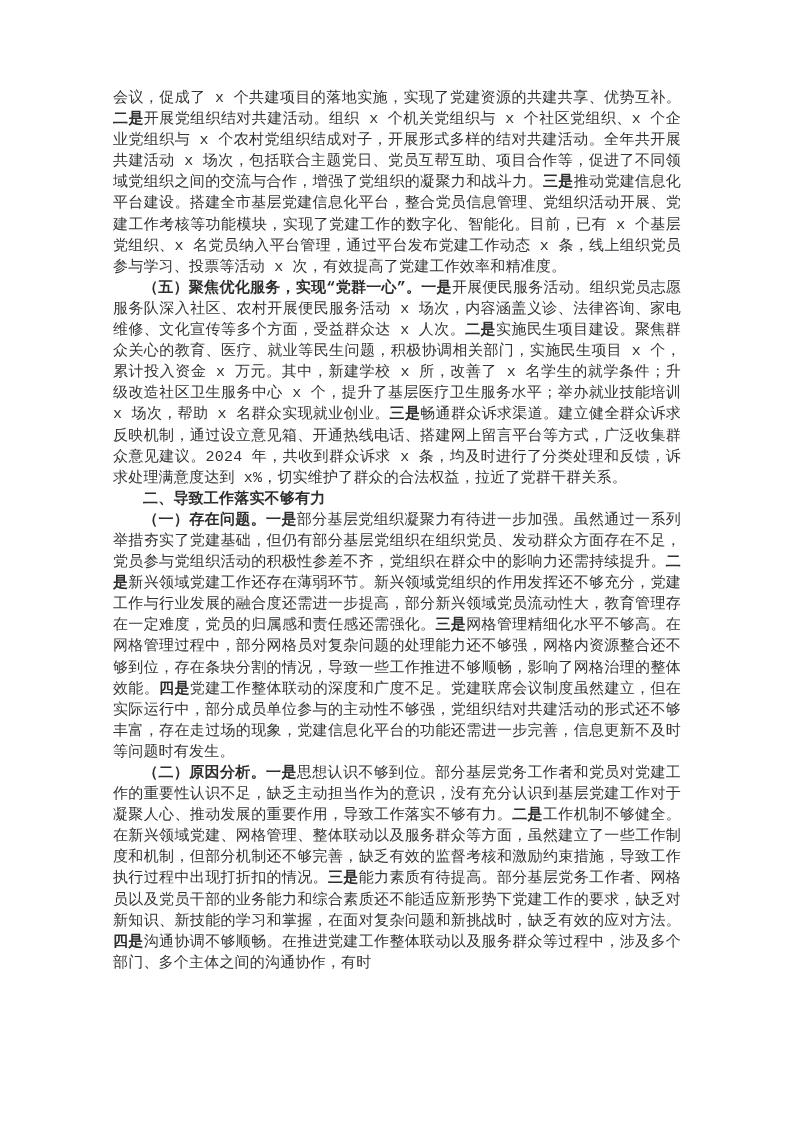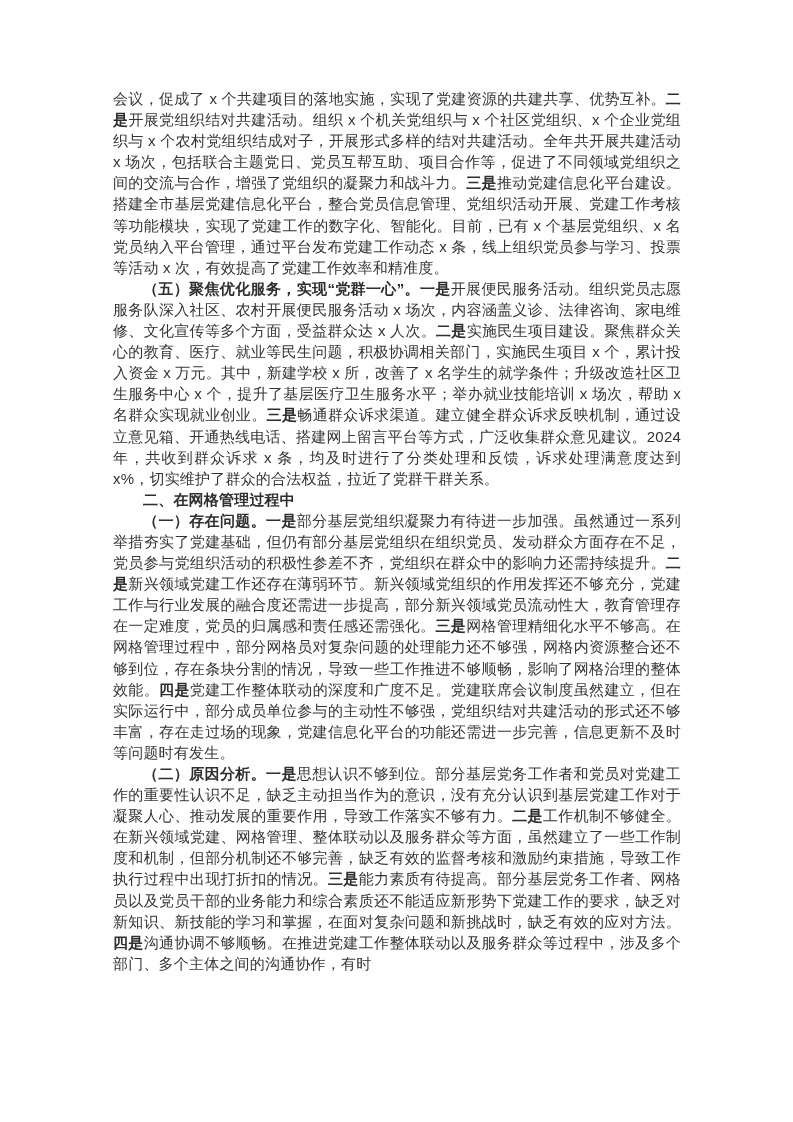--- a/index.html
+++ b/index.html
@@ -6,21 +6,21 @@
     margin: 0;
     padding: 0;
     background: #ffffff;
   }
   .page {
     position: relative;
     width: 699px;
     height: 1122px;
     background: #ffffff;
     overflow: hidden;
-    font-family: Liberation Sans, sans-serif;
+    font-family: Liberation Mono, monospace;
   }
   .doc-body {
     position: absolute;
     top: 88px;
     left: 113px;
     width: 568px;
     color: #343434;
     font-size: 15px;
     line-height: 21.1px;
     text-align: justify;
@@ -43,17 +43,17 @@
     color: #2e2e2e;
   }
 </style>
 </head>
 <body>
 
 <div class="page">
   <div class="doc-body" id="doc-body">
       <p class="para"><span>会议，促成了 x 个共建项目的落地实施，实现了党建资源的共建共享、优势互补。</span><b>二是</b><span>开展党组织结对共建活动。组织 x 个机关党组织与 x 个社区党组织、x 个企业党组织与 x 个农村党组织结成对子，开展形式多样的结对共建活动。全年共开展共建活动 x 场次，包括联合主题党日、党员互帮互助、项目合作等，促进了不同领域党组织之间的交流与合作，增强了党组织的凝聚力和战斗力。</span><b>三是</b><span>推动党建信息化平台建设。搭建全市基层党建信息化平台，整合党员信息管理、党组织活动开展、党建工作考核等功能模块，实现了党建工作的数字化、智能化。目前，已有 x 个基层党组织、x 名党员纳入平台管理，通过平台发布党建工作动态 x 条，线上组织党员参与学习、投票等活动 x 次，有效提高了党建工作效率和精准度。</span></p>
       <p class="para indent"><b>（五）聚焦优化服务，实现“党群一心”。一是</b><span>开展便民服务活动。组织党员志愿服务队深入社区、农村开展便民服务活动 x 场次，内容涵盖义诊、法律咨询、家电维修、文化宣传等多个方面，受益群众达 x 人次。</span><b>二是</b><span>实施民生项目建设。聚焦群众关心的教育、医疗、就业等民生问题，积极协调相关部门，实施民生项目 x 个，累计投入资金 x 万元。其中，新建学校 x 所，改善了 x 名学生的就学条件；升级改造社区卫生服务中心 x 个，提升了基层医疗卫生服务水平；举办就业技能培训 x 场次，帮助 x 名群众实现就业创业。</span><b>三是</b><span>畅通群众诉求渠道。建立健全群众诉求反映机制，通过设立意见箱、开通热线电话、搭建网上留言平台等方式，广泛收集群众意见建议。2024 年，共收到群众诉求 x 条，均及时进行了分类处理和反馈，诉求处理满意度达到 x%，切实维护了群众的合法权益，拉近了党群干群关系。</span></p>
-      <p class="para indent heading"><b>二、在网格管理过程中</b></p>
+      <p class="para indent heading"><b>二、导致工作落实不够有力</b></p>
       <p class="para indent"><b>（一）存在问题。一是</b><span>部分基层党组织凝聚力有待进一步加强。虽然通过一系列举措夯实了党建基础，但仍有部分基层党组织在组织党员、发动群众方面存在不足，党员参与党组织活动的积极性参差不齐，党组织在群众中的影响力还需持续提升。</span><b>二是</b><span>新兴领域党建工作还存在薄弱环节。新兴领域党组织的作用发挥还不够充分，党建工作与行业发展的融合度还需进一步提高，部分新兴领域党员流动性大，教育管理存在一定难度，党员的归属感和责任感还需强化。</span><b>三是</b><span>网格管理精细化水平不够高。在网格管理过程中，部分网格员对复杂问题的处理能力还不够强，网格内资源整合还不够到位，存在条块分割的情况，导致一些工作推进不够顺畅，影响了网格治理的整体效能。</span><b>四是</b><span>党建工作整体联动的深度和广度不足。党建联席会议制度虽然建立，但在实际运行中，部分成员单位参与的主动性不够强，党组织结对共建活动的形式还不够丰富，存在走过场的现象，党建信息化平台的功能还需进一步完善，信息更新不及时等问题时有发生。</span></p>
       <p class="para indent"><b>（二）原因分析。一是</b><span>思想认识不够到位。部分基层党务工作者和党员对党建工作的重要性认识不足，缺乏主动担当作为的意识，没有充分认识到基层党建工作对于凝聚人心、推动发展的重要作用，导致工作落实不够有力。</span><b>二是</b><span>工作机制不够健全。在新兴领域党建、网格管理、整体联动以及服务群众等方面，虽然建立了一些工作制度和机制，但部分机制还不够完善，缺乏有效的监督考核和激励约束措施，导致工作执行过程中出现打折扣的情况。</span><b>三是</b><span>能力素质有待提高。部分基层党务工作者、网格员以及党员干部的业务能力和综合素质还不能适应新形势下党建工作的要求，缺乏对新知识、新技能的学习和掌握，在面对复杂问题和新挑战时，缺乏有效的应对方法。</span><b>四是</b><span>沟通协调不够顺畅。在推进党建工作整体联动以及服务群众等过程中，涉及多个部门、多个主体之间的沟通协作，有时</span></p>
     </div>
 </div>
 
 </body></html>

